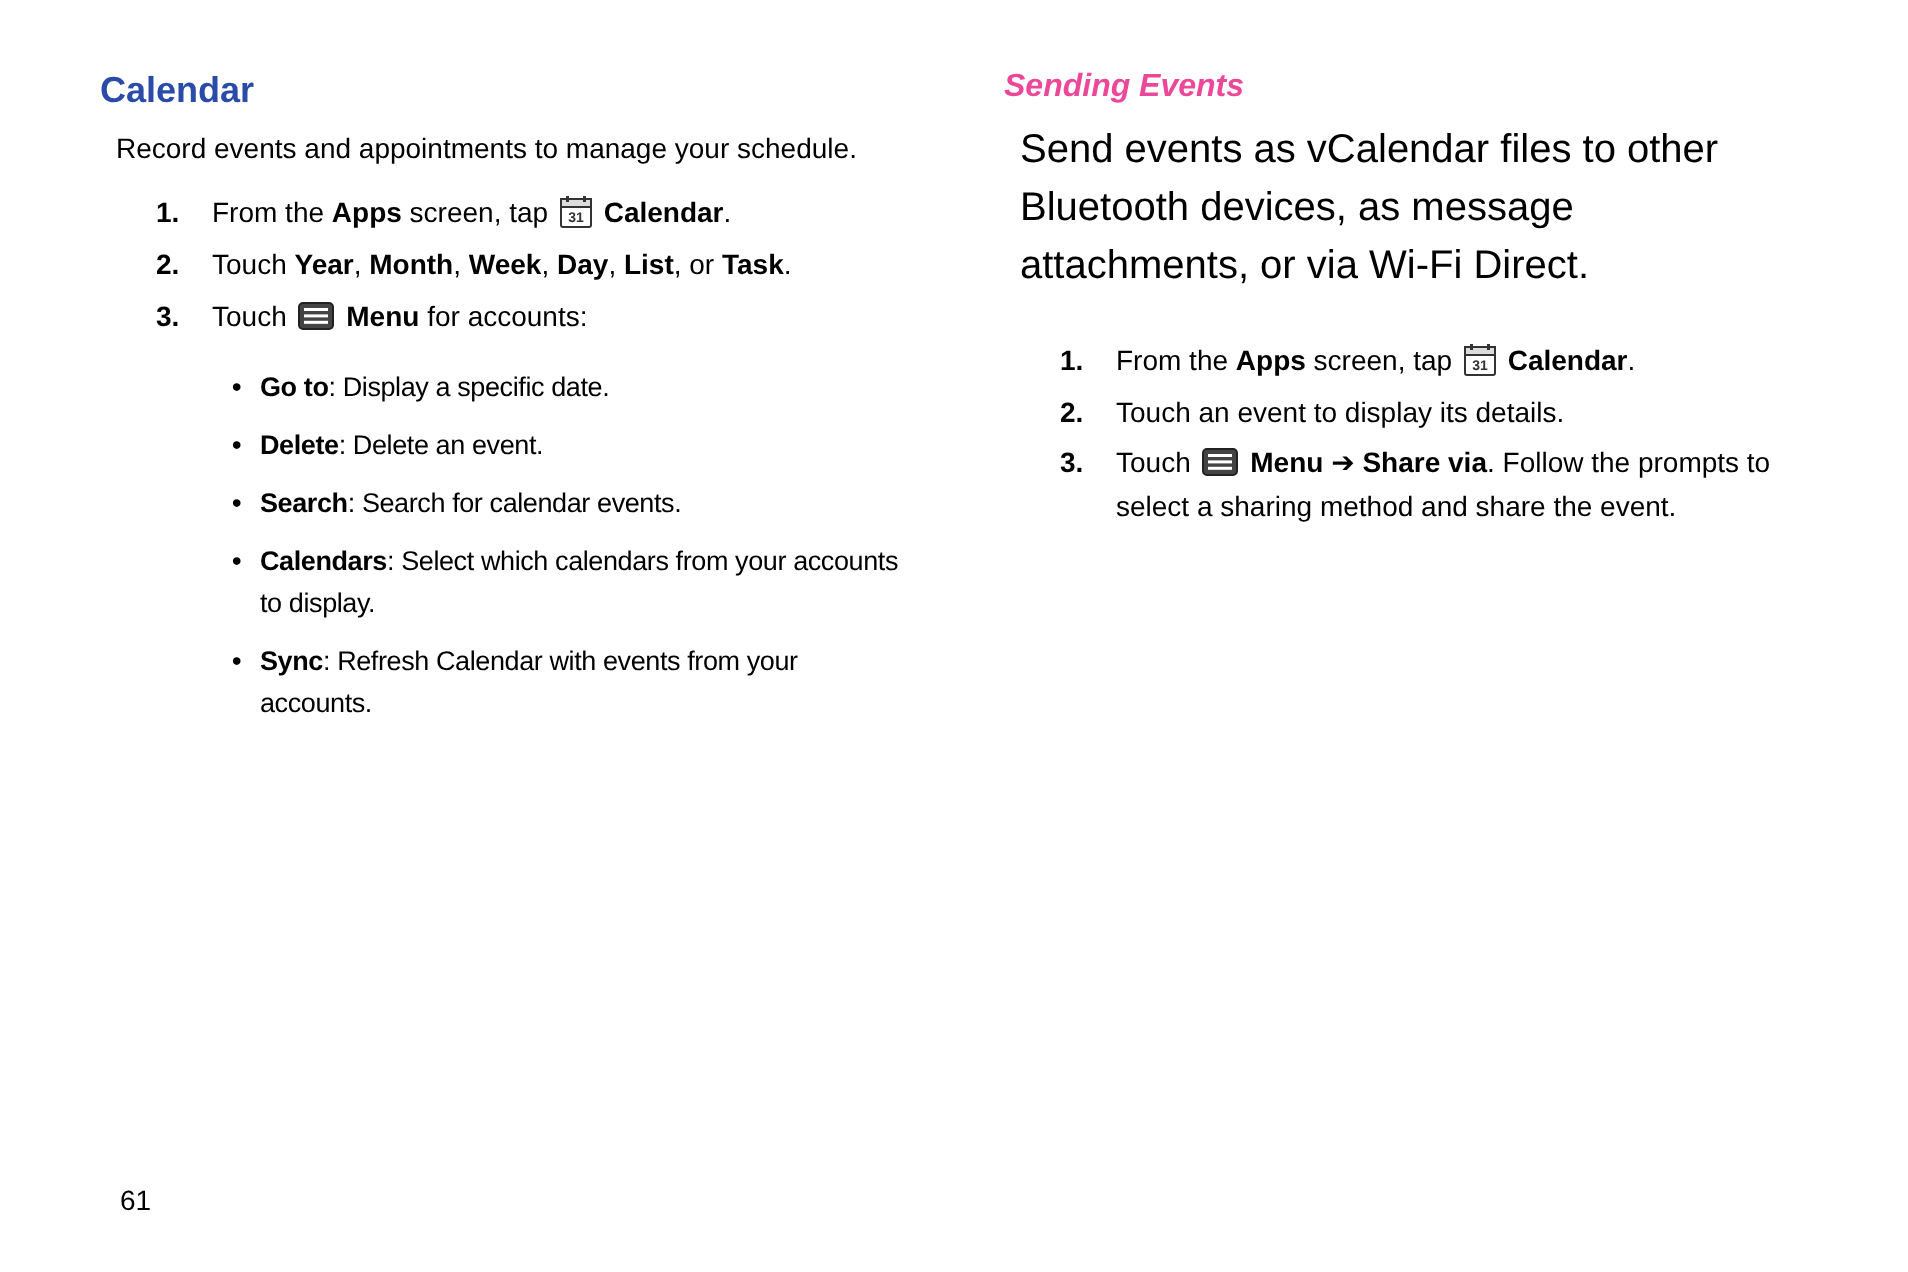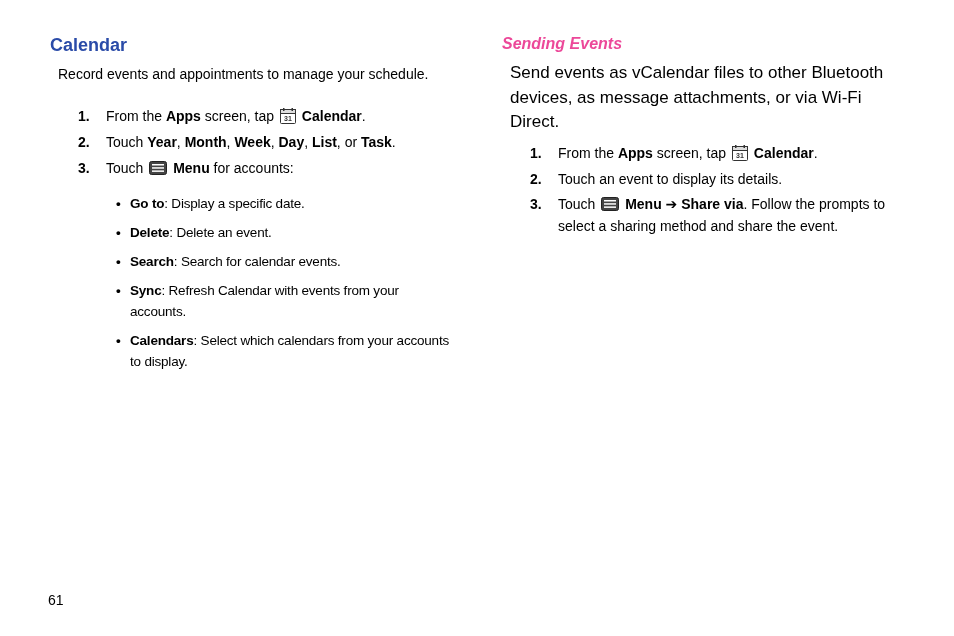--- a/index.html
+++ b/index.html
@@ -30,27 +30,27 @@
     .heading-blue-italic {
       color: #ec4899;
       font-weight: bold;
       font-style: italic;
       font-size: 16px;
       margin-bottom: 8px;
     }
     .intro {
       font-size: 14px;
       line-height: 1.45;
-      margin-bottom: 22px;
+      margin-bottom: 12px;
       margin-left: 8px;
     }
     .intro2 {
-      font-size: 17px;
+      font-size: 20px;
       line-height: 1.45;
-      margin-bottom: 8px;
+      margin-bottom: 22px;
       margin-left: 8px;
     }
     ol.steps {
       list-style: none;
       margin-left: 28px;
     }
     ol.steps > li {
       font-size: 14px;
       line-height: 1.55;
       margin-bottom: 4px;
@@ -94,21 +94,21 @@
     .icon-menu {
       display: inline-block;
       width: 18px;
       height: 14px;
       vertical-align: -2px;
       margin: 0 2px;
     }
     .page-num {
       position: absolute;
       bottom: 28px;
-      left: 48px;
+      left: 60px;
       font-size: 14px;
     }
   </style>
 </head>
 <body>
 
 <div class="columns">
 
   <div class="col">
     <div class="heading-blue">Calendar</div>
@@ -133,22 +133,22 @@
         <span>Touch </span><span class="icon-menu"><svg viewBox="0 0 18 14">
               <rect x="0.5" y="0.5" width="17" height="13" rx="2" fill="#444" stroke="#222"></rect>
               <rect x="3" y="3" width="12" height="1.5" fill="#fff"></rect>
               <rect x="3" y="6.2" width="12" height="1.5" fill="#fff"></rect>
               <rect x="3" y="9.4" width="12" height="1.5" fill="#fff"></rect>
             </svg></span> <span class="b">Menu</span><span> for accounts:</span>
         <ul class="bullets">
           <li><span class="b">Go to</span><span>: Display a specific date.</span></li>
           <li><span class="b">Delete</span><span>: Delete an event.</span></li>
           <li><span class="b">Search</span><span>: Search for calendar events.</span></li>
+          <li><span class="b">Calendars</span><span>: Select which calendars from your accounts to display.</span></li>
           <li><span class="b">Sync</span><span>: Refresh Calendar with events from your accounts.</span></li>
-          <li><span class="b">Calendars</span><span>: Select which calendars from your accounts to display.</span></li>
         </ul>
       </li>
     </ol>
   </div>
 
   <div class="col">
     <div class="heading-blue-italic">Sending Events</div>
     <div class="intro2">Send events as vCalendar files to other Bluetooth devices, as message attachments, or via Wi-Fi Direct.</div>
     <ol class="steps">
       <li>

